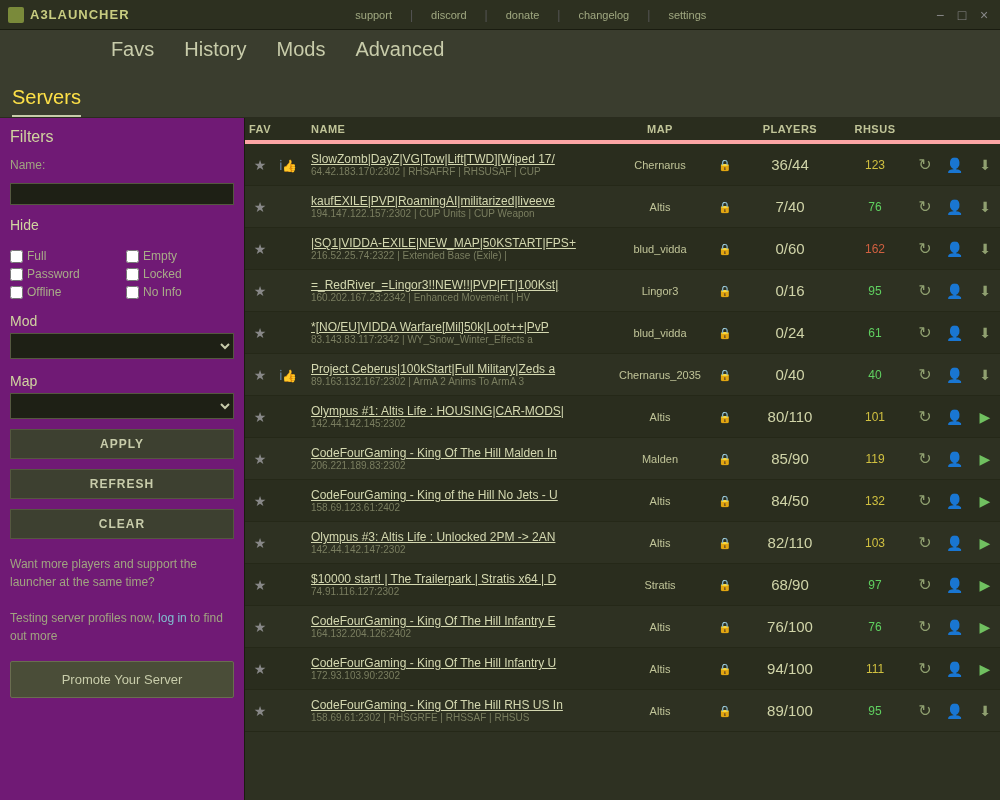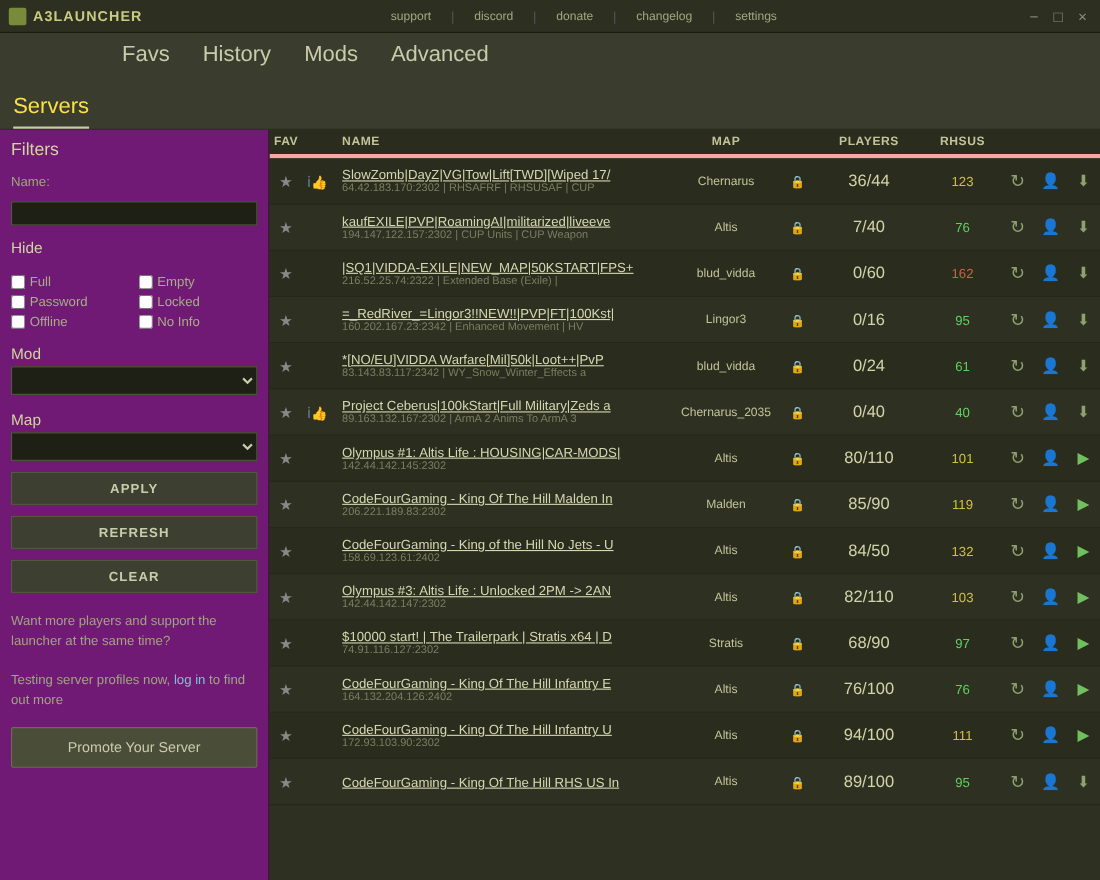--- a/index.html
+++ b/index.html
@@ -609,20 +609,21 @@
           <div class="cell cell-ping ping-yellow">111</div>
           <div class="cell cell-action"><span style="color:#90a070;font-size:16px;">↻</span></div>
           <div class="cell cell-action"><span style="color:#90a070;font-size:14px;">👤</span></div>
           <div class="cell cell-action"><span style="color:#70c060;font-size:14px;">▶</span></div>
         </div>
         <div class="server-row">
           <div class="cell cell-fav"><span class="star-icon">★</span></div>
           <div class="cell"></div>
           <div class="cell cell-name">
             <div class="server-name">CodeFourGaming - King Of The Hill RHS US In</div>
+            <div class="server-ip">158.69.61:2302 | RHSGRFE | RHSSAF | RHSUS</div>
           </div>
           <div class="cell cell-map">Altis</div>
           <div class="cell cell-lock"><span class="lock-icon" style="font-size: 11px;">🔒</span></div>
           <div class="cell cell-players">89/100</div>
           <div class="cell cell-ping ping-green">95</div>
           <div class="cell cell-action"><span style="color:#90a070;font-size:16px;">↻</span></div>
           <div class="cell cell-action"><span style="color:#90a070;font-size:14px;">👤</span></div>
           <div class="cell cell-action"><span style="color:#90a070;font-size:14px;">⬇</span></div>
         </div>
       </div>

